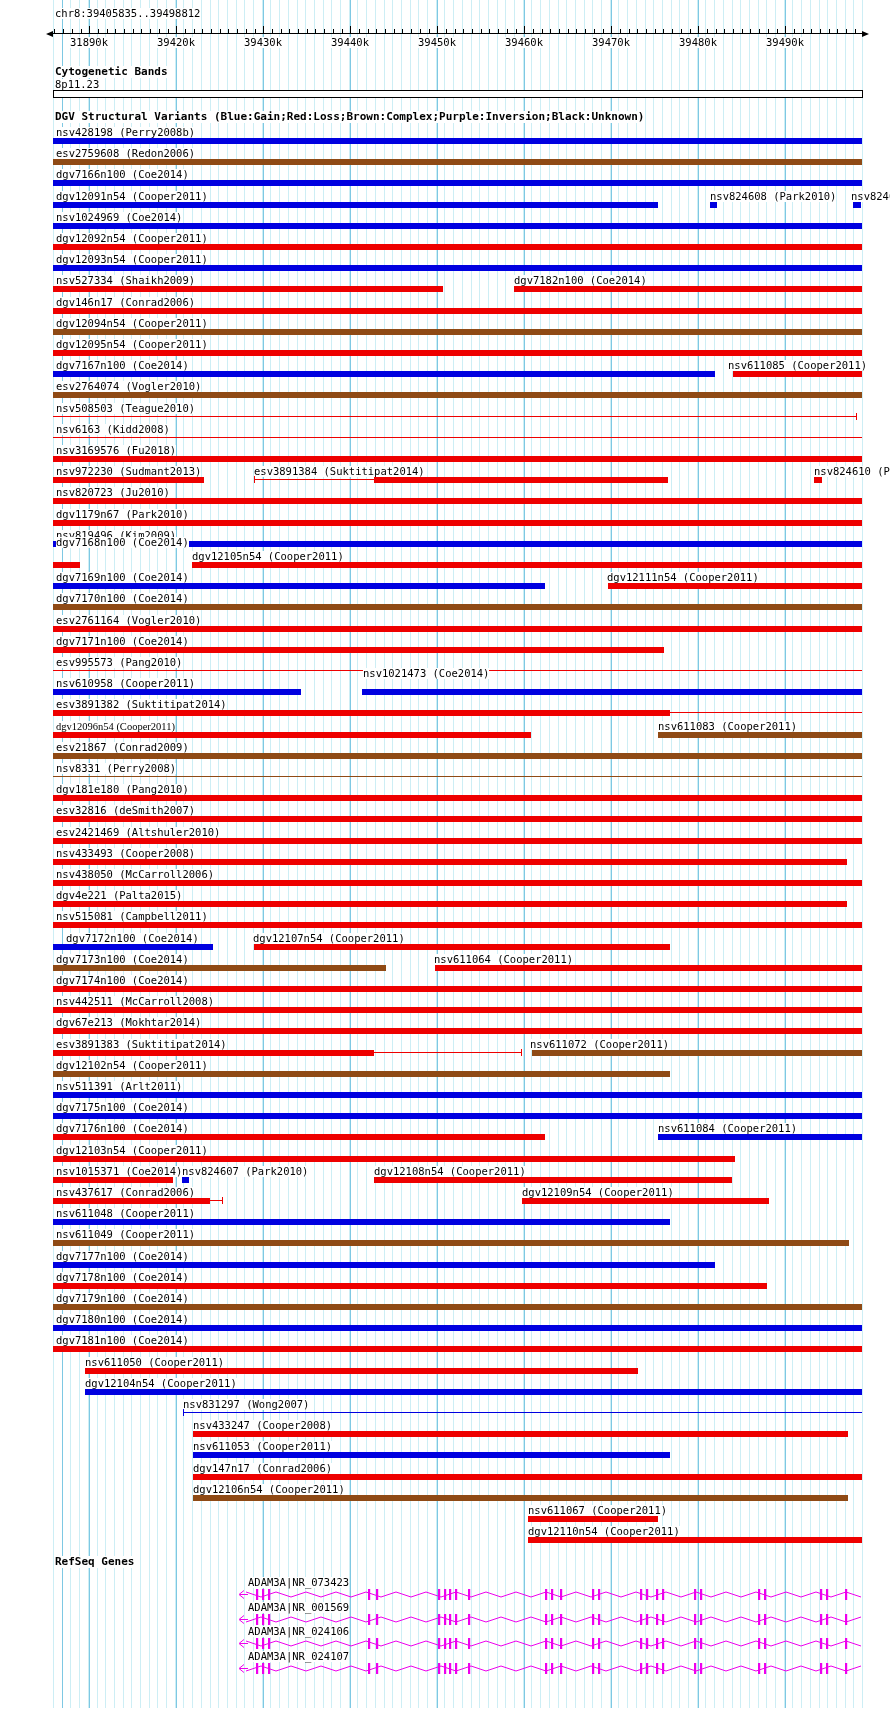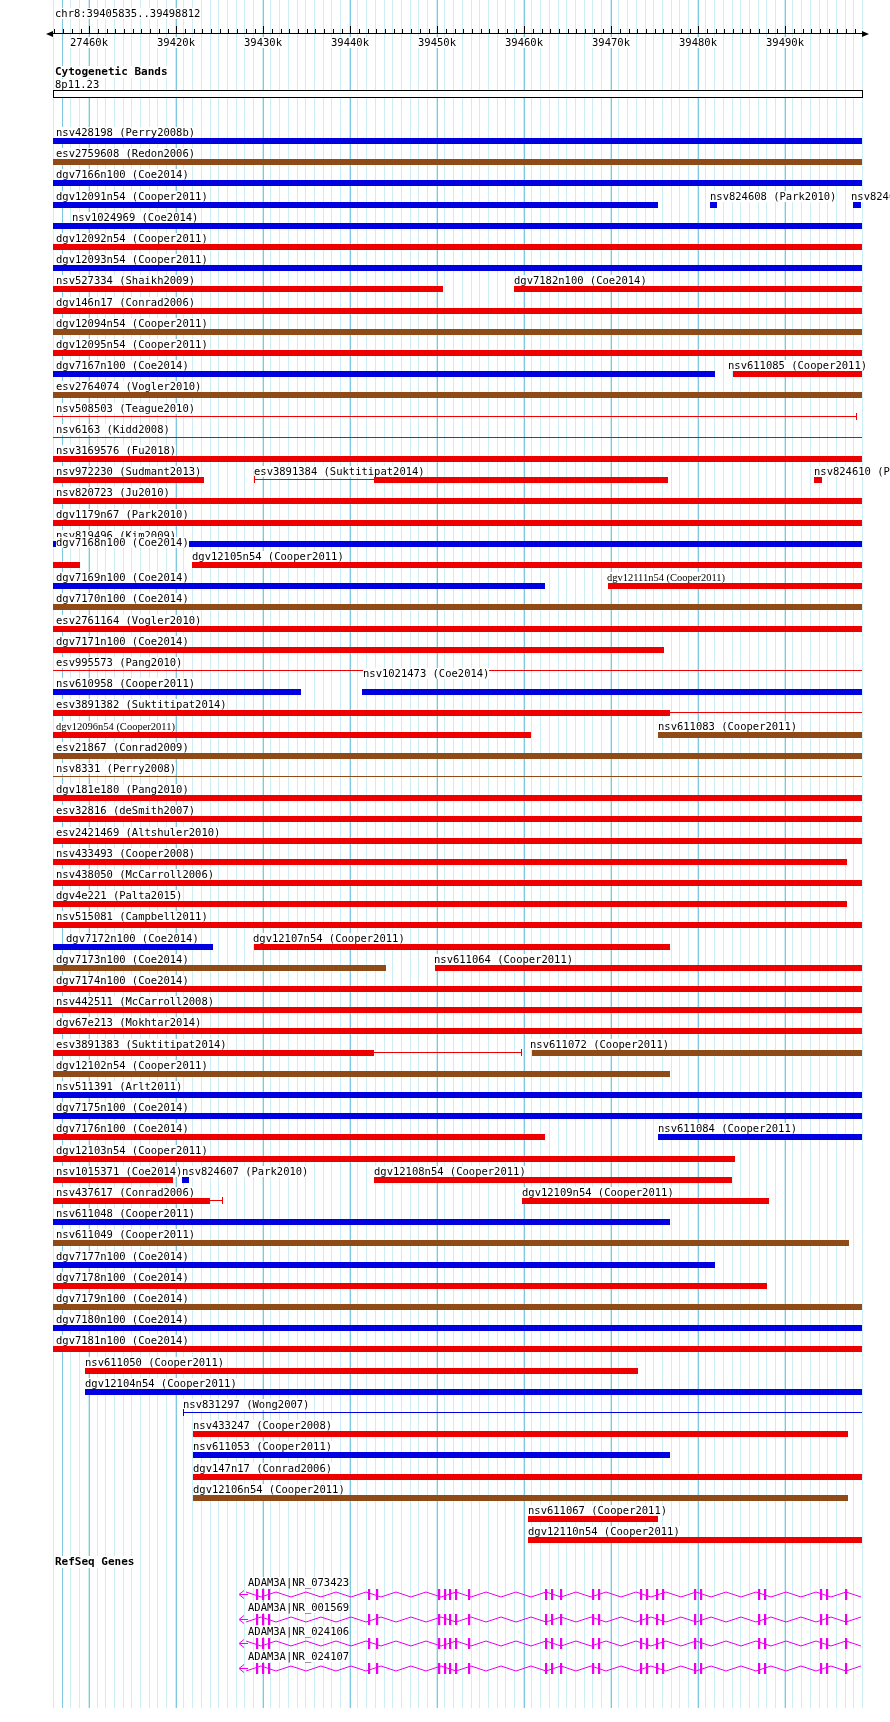--- a/index.html
+++ b/index.html
@@ -122,21 +122,21 @@
       <div class="tick" style="left: 785.2px; top: 29px; height: 4px;"></div>
       <div class="tick" style="left: 793.9px; top: 29px; height: 4px;"></div>
       <div class="tick" style="left: 802.6px; top: 29px; height: 4px;"></div>
       <div class="tick" style="left: 811.3px; top: 29px; height: 4px;"></div>
       <div class="tick" style="left: 820px; top: 29px; height: 4px;"></div>
       <div class="tick" style="left: 828.7px; top: 29px; height: 4px;"></div>
       <div class="tick" style="left: 837.4px; top: 29px; height: 4px;"></div>
       <div class="tick" style="left: 846.1px; top: 29px; height: 4px;"></div>
       <div class="tick" style="left: 854.8px; top: 29px; height: 4px;"></div>
       <div class="tick" style="left: 89px; top: 26px; height: 7px;"></div>
-      <div class="tick-label" style="left: 89px; top: 37px;">27460k</div>
+      <div class="tick-label" style="left: 89px; top: 37px;">31890k</div>
       <div class="tick" style="left: 176px; top: 26px; height: 7px;"></div>
       <div class="tick-label" style="left: 176px; top: 37px;">39420k</div>
       <div class="tick" style="left: 263px; top: 26px; height: 7px;"></div>
       <div class="tick-label" style="left: 263px; top: 37px;">39430k</div>
       <div class="tick" style="left: 350px; top: 26px; height: 7px;"></div>
       <div class="tick-label" style="left: 350px; top: 37px;">39440k</div>
       <div class="tick" style="left: 437px; top: 26px; height: 7px;"></div>
       <div class="tick-label" style="left: 437px; top: 37px;">39450k</div>
       <div class="tick" style="left: 524px; top: 26px; height: 7px;"></div>
       <div class="tick-label" style="left: 524px; top: 37px;">39460k</div>
@@ -145,35 +145,36 @@
       <div class="tick" style="left: 698px; top: 26px; height: 7px;"></div>
       <div class="tick-label" style="left: 698px; top: 37px;">39480k</div>
       <div class="tick" style="left: 785px; top: 26px; height: 7px;"></div>
       <div class="tick-label" style="left: 785px; top: 37px;">39490k</div>
     </div>
 
   <div class="hdr" style="left:55px;top:66px;">Cytogenetic Bands</div>
   <div class="lbl" style="left:55px;top:79px;">8p11.23</div>
   <div class="cytoband-rect" style="left:53px;top:90px;width:808px;height:6px;"></div>
 
+  <div class="hdr" style="left:55px;top:111px;">DGV Structural Variants (Blue:Gain;Red:Loss;Brown:Complex;Purple:Inversion;Black:Unknown)</div>
 
   <div id="dgv-rows">
       <div class="lbl" style="left: 56px; top: 127px;">nsv428198 (Perry2008b)</div>
       <div class="seg" style="background: rgb(0, 0, 224); left: 53px; top: 138px; width: 809px; height: 6px;"></div>
       <div class="lbl" style="left: 56px; top: 148.2px;">esv2759608 (Redon2006)</div>
       <div class="seg" style="background: rgb(143, 74, 21); left: 53px; top: 159.2px; width: 809px; height: 6px;"></div>
       <div class="lbl" style="left: 56px; top: 169.4px;">dgv7166n100 (Coe2014)</div>
       <div class="seg" style="background: rgb(0, 0, 224); left: 53px; top: 180.4px; width: 809px; height: 6px;"></div>
       <div class="lbl" style="left: 56px; top: 190.6px;">dgv12091n54 (Cooper2011)</div>
       <div class="lbl" style="left: 710px; top: 190.6px;">nsv824608 (Park2010)</div>
       <div class="lbl" style="left: 851px; top: 190.6px;">nsv8246</div>
       <div class="seg" style="background: rgb(0, 0, 224); left: 53px; top: 201.6px; width: 605px; height: 6px;"></div>
       <div class="seg" style="background: rgb(0, 0, 224); left: 710px; top: 201.6px; width: 7px; height: 6px;"></div>
       <div class="seg" style="background: rgb(0, 0, 224); left: 853px; top: 201.6px; width: 8px; height: 6px;"></div>
-      <div class="lbl" style="left: 72px; top: 211.8px;">nsv1024969 (Coe2014)</div>
+      <div class="lbl" style="left: 56px; top: 211.8px;">nsv1024969 (Coe2014)</div>
       <div class="seg" style="background: rgb(0, 0, 224); left: 53px; top: 222.8px; width: 809px; height: 6px;"></div>
       <div class="lbl" style="left: 56px; top: 233px;">dgv12092n54 (Cooper2011)</div>
       <div class="seg" style="background: rgb(238, 0, 0); left: 53px; top: 244px; width: 809px; height: 6px;"></div>
       <div class="lbl" style="left: 56px; top: 254.2px;">dgv12093n54 (Cooper2011)</div>
       <div class="seg" style="background: rgb(0, 0, 224); left: 53px; top: 265.2px; width: 809px; height: 6px;"></div>
       <div class="lbl" style="left: 56px; top: 275.4px;">nsv527334 (Shaikh2009)</div>
       <div class="lbl" style="left: 514px; top: 275.4px;">dgv7182n100 (Coe2014)</div>
       <div class="seg" style="background: rgb(238, 0, 0); left: 53px; top: 286.4px; width: 390px; height: 6px;"></div>
       <div class="seg" style="background: rgb(238, 0, 0); left: 514px; top: 286.4px; width: 348px; height: 6px;"></div>
       <div class="lbl" style="left: 56px; top: 296.6px;">dgv146n17 (Conrad2006)</div>
@@ -207,21 +208,21 @@
       <div class="seg" style="background: rgb(238, 0, 0); left: 53px; top: 498.4px; width: 809px; height: 6px;"></div>
       <div class="lbl" style="left: 56px; top: 508.6px;">dgv1179n67 (Park2010)</div>
       <div class="seg" style="background: rgb(238, 0, 0); left: 53px; top: 519.6px; width: 809px; height: 6px;"></div>
       <div class="lbl" style="left: 56px; top: 529.8px;">nsv819496 (Kim2009)</div>
       <div class="seg" style="background: rgb(0, 0, 224); left: 53px; top: 540.8px; width: 809px; height: 6px;"></div>
       <div class="lbl" style="left: 56px; top: 537px;">dgv7168n100 (Coe2014)</div>
       <div class="lbl" style="left: 192px; top: 551px;">dgv12105n54 (Cooper2011)</div>
       <div class="seg" style="background: rgb(238, 0, 0); left: 53px; top: 562px; width: 27px; height: 6px;"></div>
       <div class="seg" style="background: rgb(238, 0, 0); left: 192px; top: 562px; width: 670px; height: 6px;"></div>
       <div class="lbl" style="left: 56px; top: 572.2px;">dgv7169n100 (Coe2014)</div>
-      <div class="lbl" style="left: 607px; top: 572.2px; font-family: Liberation Serif, serif;">dgv12111n54 (Cooper2011)</div>
+      <div class="lbl" style="left: 607px; top: 572.2px;">dgv12111n54 (Cooper2011)</div>
       <div class="seg" style="background: rgb(0, 0, 224); left: 53px; top: 583.2px; width: 492px; height: 6px;"></div>
       <div class="seg" style="background: rgb(238, 0, 0); left: 608px; top: 583.2px; width: 254px; height: 6px;"></div>
       <div class="lbl" style="left: 56px; top: 593.4px;">dgv7170n100 (Coe2014)</div>
       <div class="seg" style="background: rgb(143, 74, 21); left: 53px; top: 604.4px; width: 809px; height: 6px;"></div>
       <div class="lbl" style="left: 56px; top: 614.6px;">esv2761164 (Vogler2010)</div>
       <div class="seg" style="background: rgb(238, 0, 0); left: 53px; top: 625.6px; width: 809px; height: 6px;"></div>
       <div class="lbl" style="left: 56px; top: 635.8px;">dgv7171n100 (Coe2014)</div>
       <div class="seg" style="background: rgb(238, 0, 0); left: 53px; top: 646.8px; width: 611px; height: 6px;"></div>
       <div class="lbl" style="left: 56px; top: 657px;">esv995573 (Pang2010)</div>
       <div class="seg" style="background: rgb(238, 0, 0); left: 53px; top: 670px; width: 809px; height: 1px;"></div>

